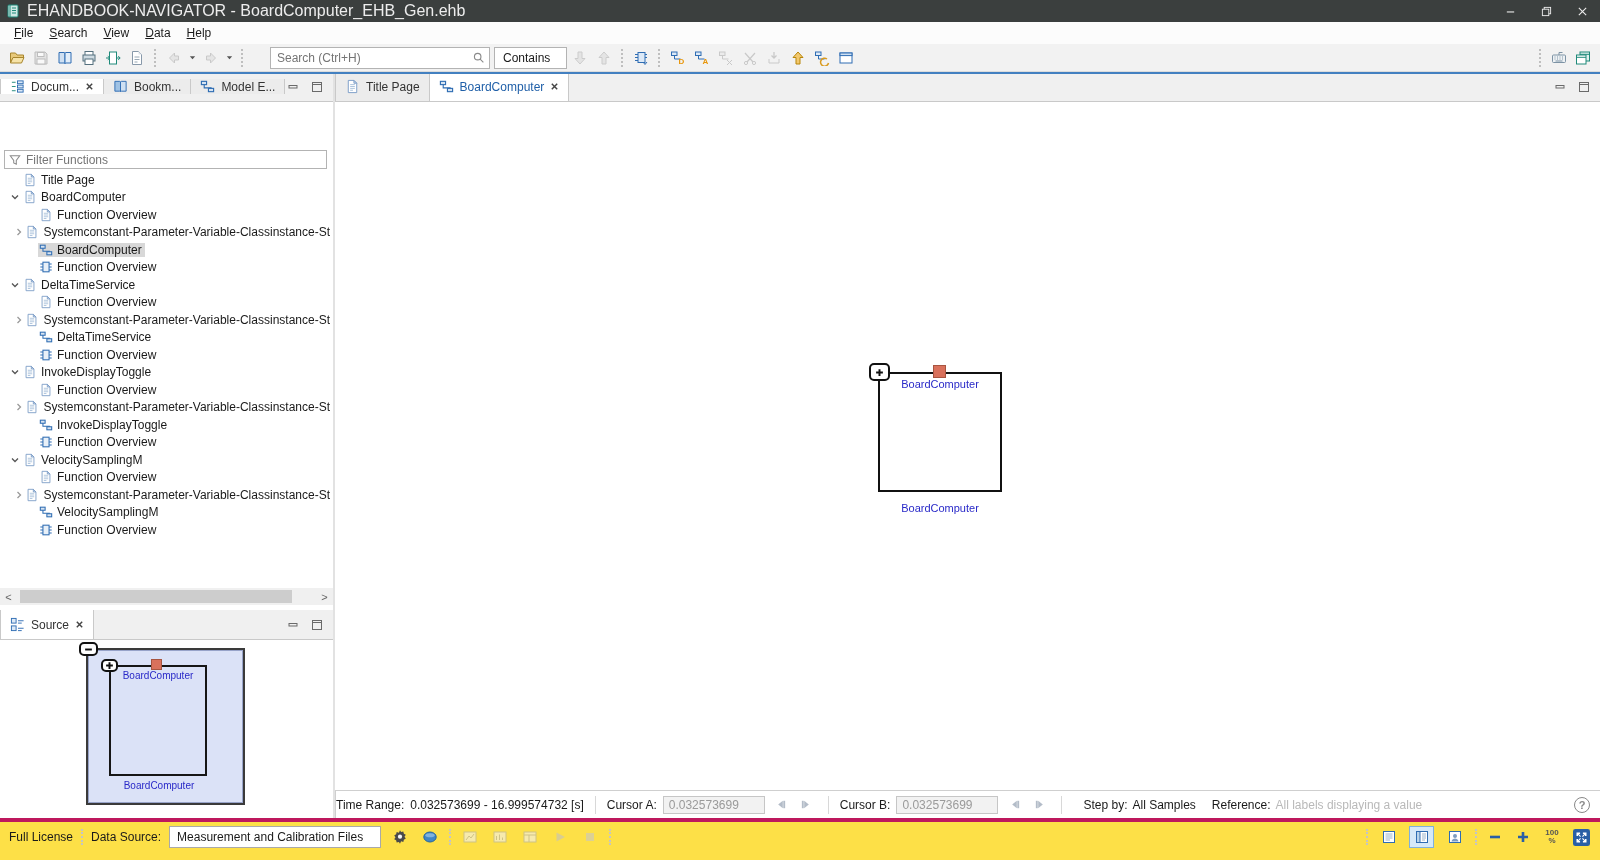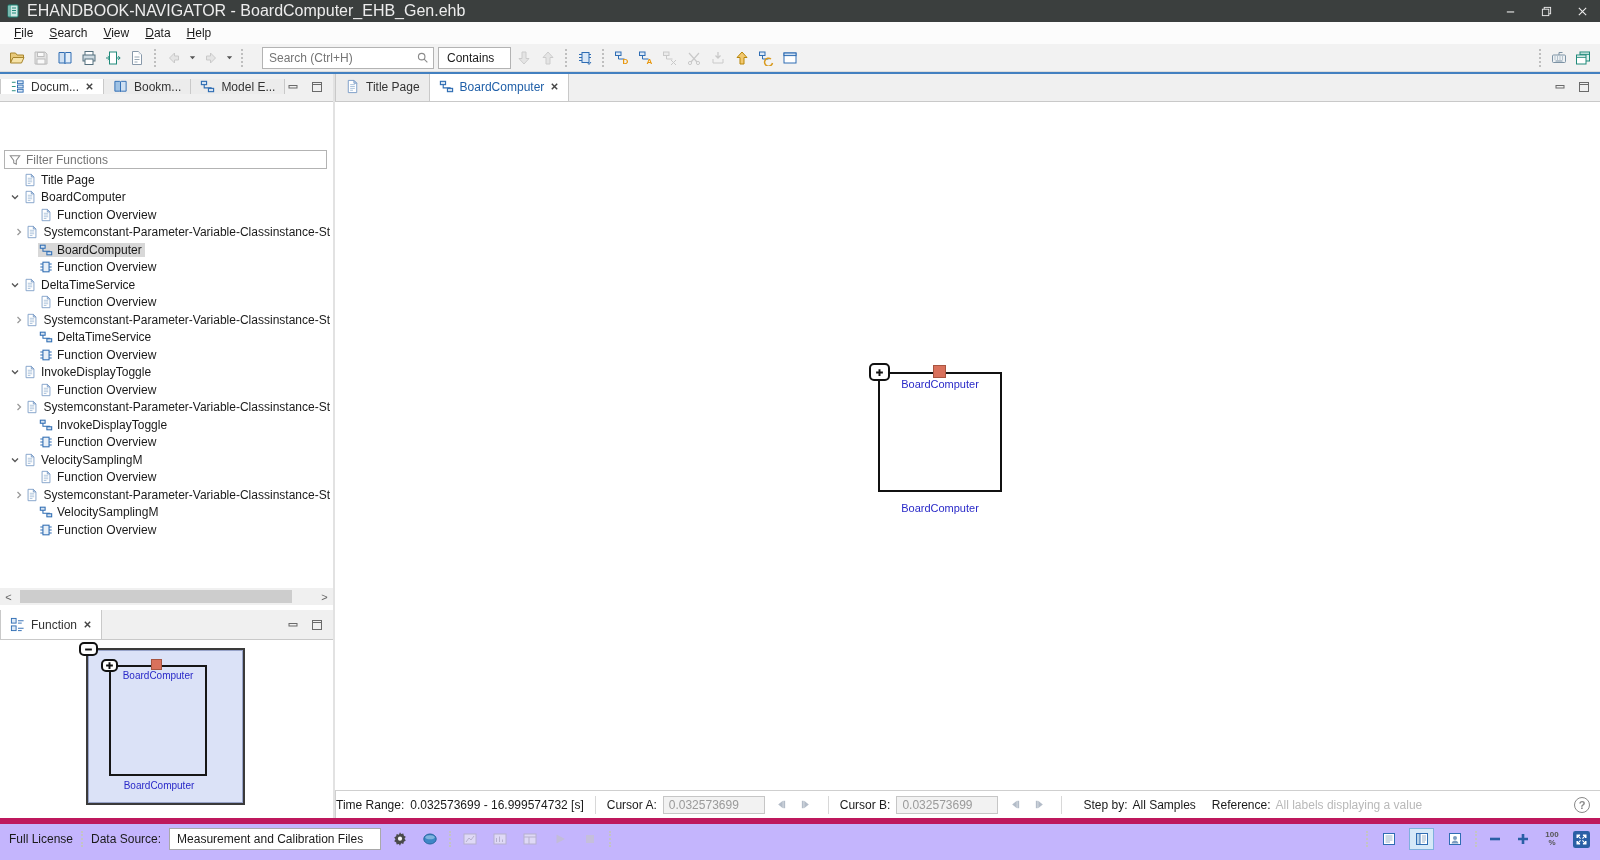--- a/index.html
+++ b/index.html
@@ -27,21 +27,21 @@
 
   
   .toolbar { position:absolute; top:44px; left:0; right:0; height:28px; background:#f2f2f2;
     border-bottom:1px solid #dcdcdc; display:flex; align-items:center; padding:0 6px; gap:2px; }
   .tbtn { width:22px; height:22px; display:flex; align-items:center; justify-content:center; border-radius:2px; }
   .tbtn svg { width:16px; height:16px; }
   .tbtn.dis { opacity:.55; filter:grayscale(1); }
   .tsep { width:3px; height:18px; border-left:2px dotted #bfbfbf; margin:0 4px; }
   .caret { width:11px; height:22px; display:flex; align-items:center; justify-content:center; }
   .caret svg { width:7px; height:7px; }
-  .searchwrap { display:flex; align-items:center; height:22px; background:#fff; border:1px solid #b3b3b3; margin-left:12px; }
+  .searchwrap { display:flex; align-items:center; height:22px; background:#fff; border:1px solid #b3b3b3; margin-left:20px;gap:48px; }
   .searchwrap input { width:148px; border:none; outline:none; font:12px "Liberation Sans",sans-serif; color:#555; padding:0 6px; }
   .mag { width:22px; display:flex; align-items:center; justify-content:center; }
   .mag svg { width:13px; height:13px; }
   .contains-btn { height:22px; border:1px solid #b3b3b3; background:#fff; display:flex; align-items:center;
     gap:8px; padding:0 8px; margin-left:2px; }
   .tool-spacer { flex:1; }
 
   
   .content { position:absolute; top:72px; left:0; right:0; bottom:42px; background:#f2f2f2; }
   .content::before { content:''; position:absolute; top:0; left:0; right:0; height:2px; background:#4380c0; z-index:9; }
@@ -119,21 +119,21 @@
     font:12px "Liberation Sans",sans-serif; padding:0 5px; }
   .tb-step { width:20px; height:18px; display:flex; align-items:center; justify-content:center; }
   .tb-step svg { width:13px; height:13px; }
   .tb-gray { color:#b9b9b9; }
   .step-group { margin-left:10px; display:flex; gap:5px; align-items:center; }
   .help-circle { position:absolute; right:10px; top:6px; width:16px; height:16px; border-radius:50%;
     border:1.5px solid #888; color:#888; font-size:11px; font-weight:bold; display:flex;
     align-items:center; justify-content:center; }
 
   
-  .statusbar { position:absolute; left:0; right:0; top:818px; bottom:0; background:#c4b5fd; border-top:6px solid #be185d; }
+  .statusbar { position:absolute; left:0; right:0; top:818px; bottom:0; background:#fde047; border-top:4px solid #be185d; }
   .sb-inner { display:flex; align-items:center; height:30px; width:100%; padding:0 9px; gap:8px; }
   .dotted-sep { height:16px; border-left:2px dotted #c4c4c4; }
   .ds-select { height:22px; border:1px solid #a9a9a9; background:#fff; display:flex; align-items:center;
     gap:10px; padding:0 7px; }
   .sb-btn { width:22px; height:22px; display:flex; align-items:center; justify-content:center; }
   .sb-btn svg { width:16px; height:16px; }
   .sb-btn.dis { opacity:.6; filter:grayscale(1); }
   .sb-spacer { flex:1; }
   .view-btn { width:25px; height:22px; display:flex; align-items:center; justify-content:center; border:1px solid transparent; }
   .view-btn svg { width:16px; height:16px; }
@@ -748,21 +748,21 @@
 
     <div class="tabstrip outline-strip">
       <span class="tab active" style="border-left:1px solid #c9c9c9;">
         <span class="tab-ic">
             <svg viewBox="0 0 16 16">
               <rect x="1.5" y="1.5" width="5" height="5" fill="#dce9f7" stroke="#2f6db3"></rect>
               <rect x="1.5" y="9.5" width="5" height="5" fill="#dce9f7" stroke="#2f6db3"></rect>
               <path d="M8.5 4h6M8.5 12h6M8.5 6.5h4M8.5 14.5h4" stroke="#2f6db3"></path>
             </svg>
           </span>
-        <span>Function</span>
+        <span>Source</span>
         <span class="tab-close">
             <svg viewBox="0 0 10 10">
               <path d="M2 2l6 6M8 2L2 8" stroke="#444" stroke-width="1.6"></path>
             </svg>
           </span>
       </span>
       <span class="strip-controls">
         <span>
             <svg viewBox="0 0 12 12">
               <rect x="2" y="4.5" width="8" height="2.5" fill="none" stroke="#6a6a6a"></rect>

